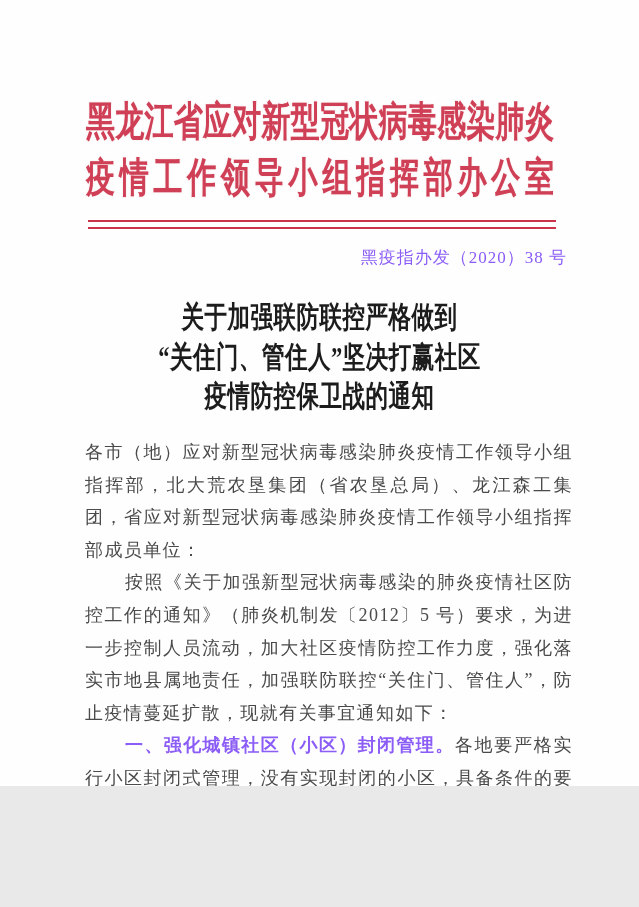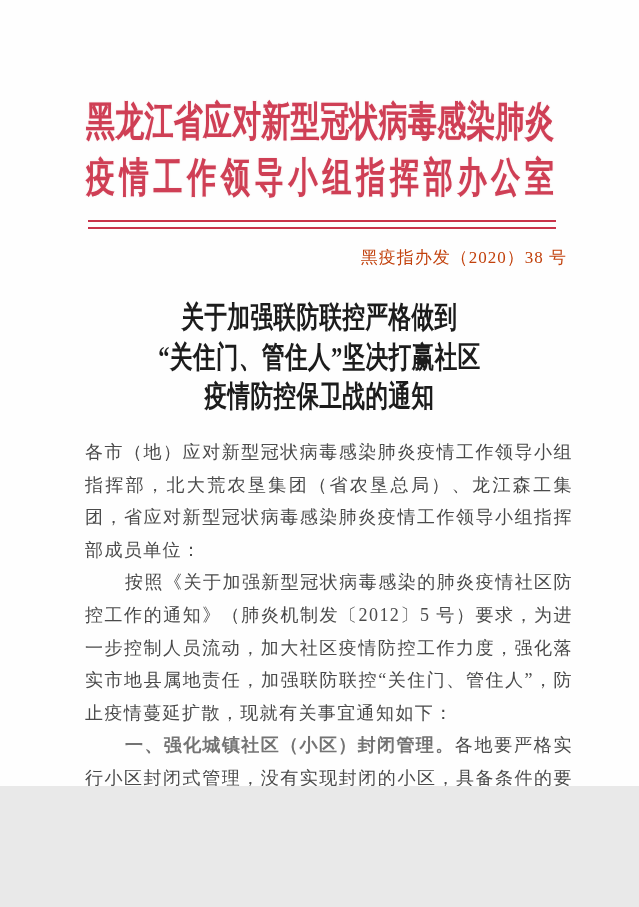--- a/index.html
+++ b/index.html
@@ -31,21 +31,21 @@
   .red-rule{
     position:absolute;left:88px;top:220px;width:468px;height:9px;
     border-top:2.5px solid #c9344a;
     border-bottom:2.5px solid #c9344a;
     box-sizing:border-box;
   }
   .doc-number{
     position:absolute;top:246px;right:72px;
     font-size:17px;
     letter-spacing:1px;
-    color:#c2410c;
+    color:#8b5cf6;
   }
   
   .doc-title{
     position:absolute;top:298px;left:0;width:639px;
     text-align:center;
     color:#1c1c1c;
     font-weight:bold;
     font-size:22.5px;
     line-height:30px;
     letter-spacing:0.5px;
@@ -60,21 +60,21 @@
     line-height:32.6px;
     letter-spacing:1.4px;
     color:#4a4a4a;
     text-align:justify;
   }
   .body-text p{margin:0;padding:0;}
   .body-text p.indent{text-indent:40px;}
   .bold-lead{
     font-family:"Liberation Sans","DejaVu Sans",sans-serif;
     font-weight:bold;
-    color:#737373;
+    color:#8b5cf6;
     letter-spacing:1px;
   }
   
   .bottom-rule{
     position:absolute;left:86px;top:808px;width:482px;height:6px;
     background:linear-gradient(to bottom,#d9556a 0 2px,#f7dfe2 2px 3px,#c42f45 3px 6px);
     transform:rotate(0.45deg);
     transform-origin:left center;
     border-radius:1px;
   }

